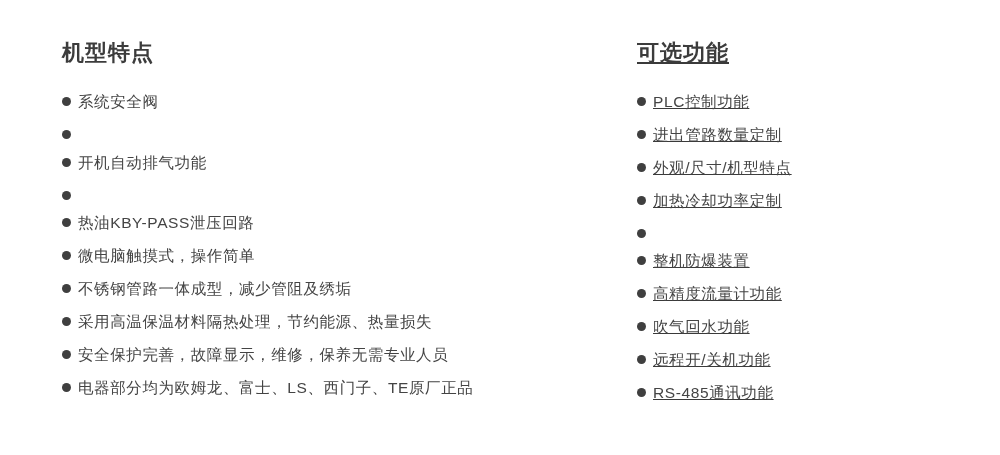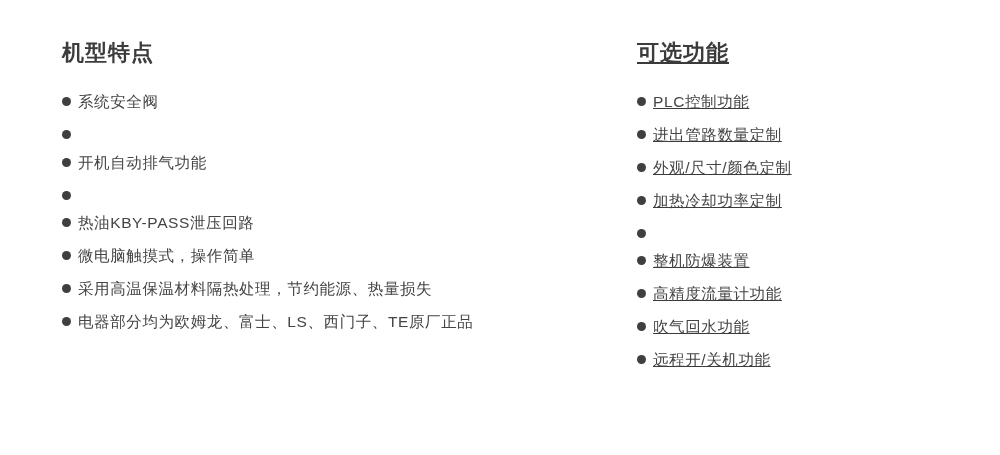--- a/index.html
+++ b/index.html
@@ -93,21 +93,29 @@
       <li>
           <span class="bullet"></span>
           <span class="item-text">热油KBY-PASS泄压回路</span>
         </li>
       <li>
           <span class="bullet"></span>
           <span class="item-text">微电脑触摸式，操作简单</span>
         </li>
       <li>
           <span class="bullet"></span>
+          <span class="item-text">不锈钢管路一体成型，减少管阻及绣垢</span>
+        </li>
+      <li>
+          <span class="bullet"></span>
           <span class="item-text">采用高温保温材料隔热处理，节约能源、热量损失</span>
+        </li>
+      <li>
+          <span class="bullet"></span>
+          <span class="item-text">安全保护完善，故障显示，维修，保养无需专业人员</span>
         </li>
       <li>
           <span class="bullet"></span>
           <span class="item-text">电器部分均为欧姆龙、富士、LS、西门子、TE原厂正品</span>
         </li>
     </ul>
   </section>
 
   <section class="column column-right">
     <h2 class="col-title">可选功能</h2>
@@ -115,21 +123,21 @@
       <li>
           <span class="bullet"></span>
           <span class="item-text">PLC控制功能</span>
         </li>
       <li>
           <span class="bullet"></span>
           <span class="item-text">进出管路数量定制</span>
         </li>
       <li>
           <span class="bullet"></span>
-          <span class="item-text">外观/尺寸/颜色定制</span>
+          <span class="item-text">外观/尺寸/机型特点</span>
         </li>
       <li>
           <span class="bullet"></span>
           <span class="item-text">加热冷却功率定制</span>
         </li>
       <li>
           <span class="bullet"></span>
         </li>
       <li>
           <span class="bullet"></span>
@@ -140,16 +148,20 @@
           <span class="item-text">高精度流量计功能</span>
         </li>
       <li>
           <span class="bullet"></span>
           <span class="item-text">吹气回水功能</span>
         </li>
       <li>
           <span class="bullet"></span>
           <span class="item-text">远程开/关机功能</span>
         </li>
+      <li>
+          <span class="bullet"></span>
+          <span class="item-text">RS-485通讯功能</span>
+        </li>
     </ul>
   </section>
 
 </div>
 
 </body></html>

